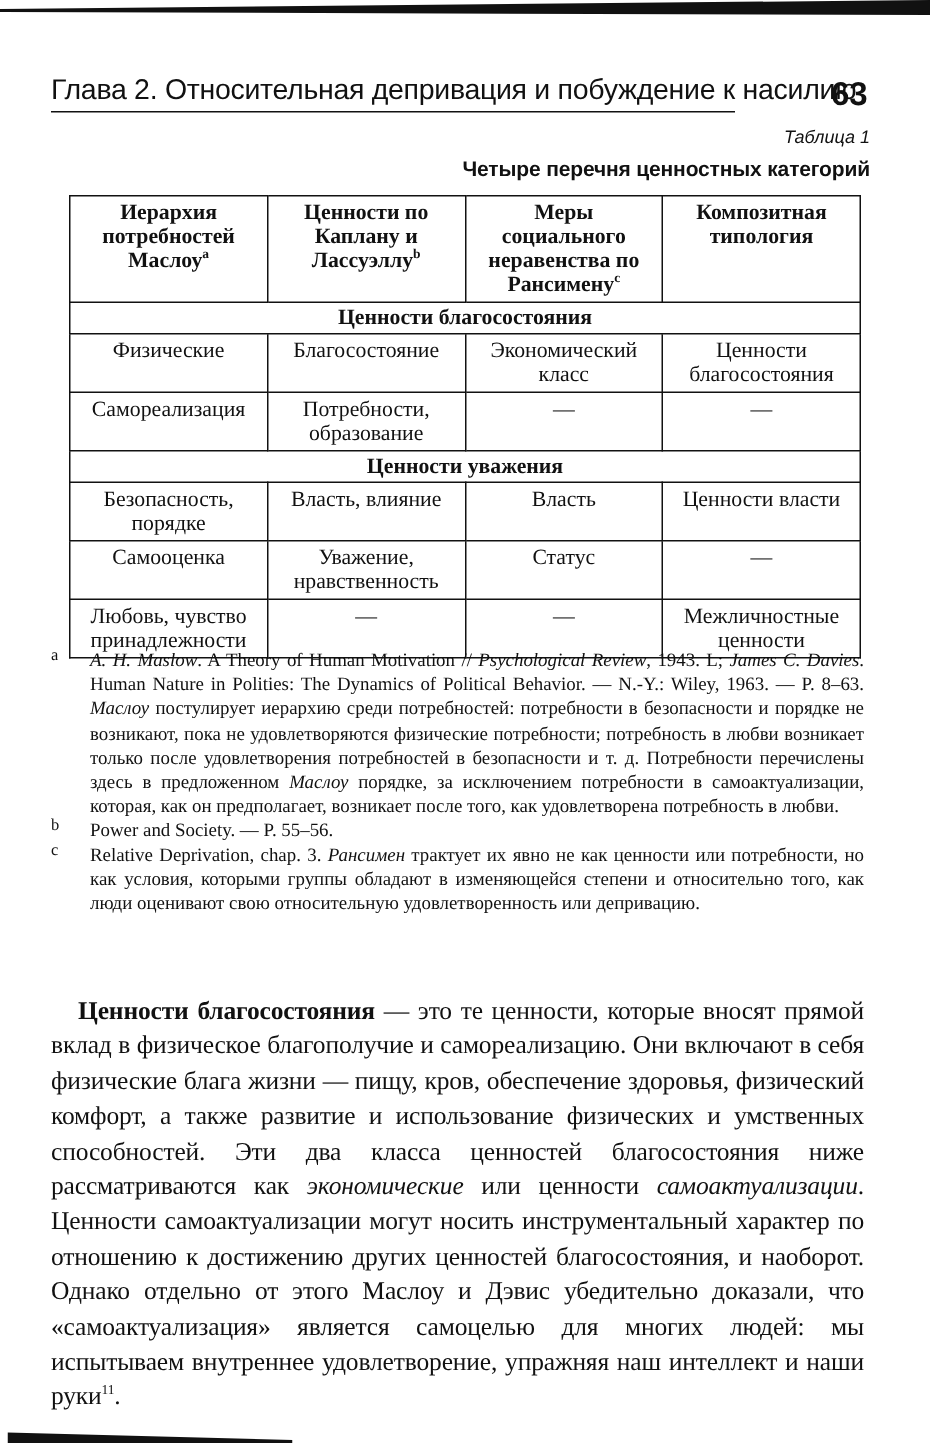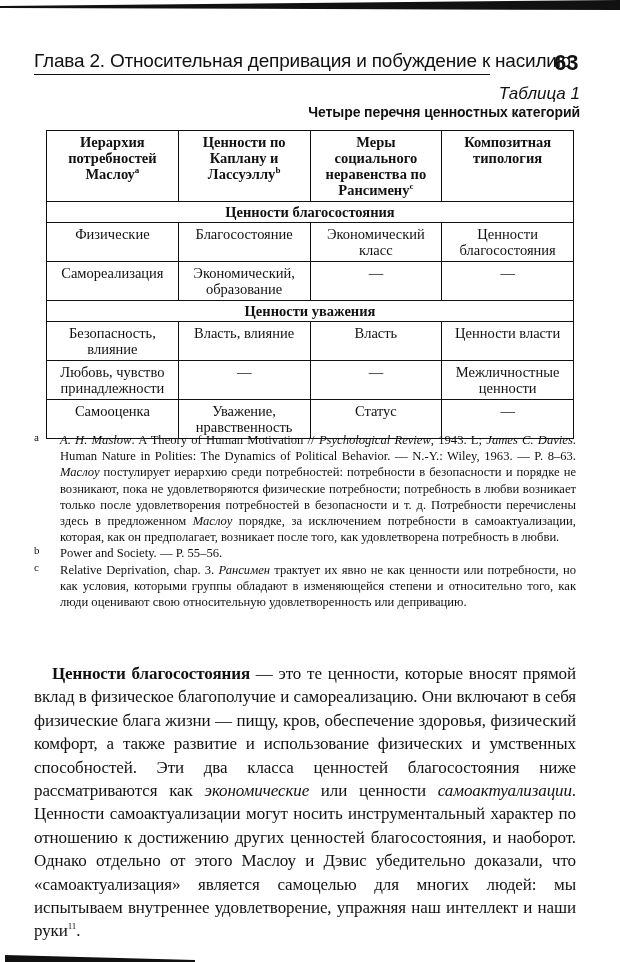--- a/index.html
+++ b/index.html
@@ -2,21 +2,21 @@
 <html><head>
 <meta charset="utf-8">
 <style>
   html, body { margin: 0; padding: 0; background: #ffffff; }
   body { width: 620px; height: 962px; position: relative; overflow: hidden; color: #111; }
   .top-bar { position: absolute; left: 0; top: 0; width: 620px; height: 14px; }
   .bottom-bar { position: absolute; left: 5px; top: 950px; width: 190px; height: 12px; }
   .running-head { position: absolute; left: 34px; top: 48px; width: 456px; height: 26px;
     border-bottom: 1.5px solid #111; font-family: "Liberation Sans", sans-serif; font-size: 19px; line-height: 26px; letter-spacing: -0.2px; white-space: nowrap; }
   .page-number { position: absolute; left: 554px; top: 50px; font-family: "Liberation Sans", sans-serif; font-weight: bold; font-size: 22px; }
-  .table-label { position: absolute; right: 40px; top: 84px; font-family: "Liberation Sans", sans-serif; font-style: italic; font-size: 17px; }
+  .table-label { position: absolute; right: 40px; top: 84px; font-family: "Liberation Sans", sans-serif; font-style: italic; font-size: 12px; }
   .table-title { position: absolute; right: 40px; top: 104px; font-family: "Liberation Sans", sans-serif; font-weight: bold; font-size: 14px; letter-spacing: -0.1px; margin-left: 32px; }
   table.values { position: absolute; left: 46px; top: 130px; width: 528px; border-collapse: collapse;
     font-family: "Liberation Serif", serif; font-size: 14.5px; line-height: 16px; }
   table.values td, table.values th { border: 1.5px solid #111; text-align: center; vertical-align: top; padding: 3px 4px; }
   table.values th { font-weight: bold; height: 63px; }
   table.values td.section { font-weight: bold; padding: 2px 4px; }
   table.values tr.row td { height: 31px; margin-left: 43px; }
   table.values tr.row-short td { height: 24px; }
   sup { font-size: 9px; line-height: 0; }
   .footnotes { position: absolute; left: 46px; top: 432px; width: 530px; font-family: "Liberation Serif", serif; font-size: 12.6px; line-height: 16.2px; text-align: justify; }
@@ -59,44 +59,44 @@
         <td class="section" colspan="4">Ценности благосостояния</td>
       </tr>
     <tr class="row-short">
       <td>Физические</td>
       <td>Благосостояние</td>
       <td>Экономический класс</td>
       <td>Ценности благосостояния</td>
     </tr>
     <tr class="row">
       <td>Самореализация</td>
-      <td>Экономический, образование</td>
+      <td>Потребности, образование</td>
       <td>—</td>
       <td>—</td>
     </tr>
     <tr>
         <td class="section" colspan="4">Ценности уважения</td>
       </tr>
     <tr class="row">
-      <td>Безопасность, влияние</td>
+      <td>Безопасность, порядке</td>
       <td>Власть, влияние</td>
       <td>Власть</td>
       <td>Ценности власти</td>
+    </tr>
+    <tr class="row">
+      <td>Самооценка</td>
+      <td>Уважение, нравственность</td>
+      <td>Статус</td>
+      <td>—</td>
     </tr>
     <tr class="row">
       <td>Любовь, чувство принадлежности</td>
       <td>—</td>
       <td>—</td>
       <td>Межличностные ценности</td>
-    </tr>
-    <tr class="row">
-      <td>Самооценка</td>
-      <td>Уважение, нравственность</td>
-      <td>Статус</td>
-      <td>—</td>
     </tr>
   </tbody>
 </table>
 
 <div class="footnotes">
   <div class="fn"><span class="fn-mark">a</span><span class="fn-body"><i>A. H. Maslow</i><span>. A Theory of Human Motivation // </span><i>Psychological Review</i><span>, 1943. L; </span><i>James C. Davies</i><span>. Human Nature in Polities: The Dynamics of Political Behavior. — N.-Y.: Wiley, 1963. — P. 8–63. </span><i>Маслоу</i><span> постулирует иерархию среди потребностей: потребности в безопасности и порядке не возникают, пока не удовлетворяются физические потребности; потребность в любви возникает только после удовлетворения потребностей в безопасности и т. д. Потребности перечислены здесь в предложенном </span><i>Маслоу</i><span> порядке, за исключением потребности в самоактуализации, которая, как он предполагает, возникает после того, как удовлетворена потребность в любви.</span></span></div>
   <div class="fn"><span class="fn-mark">b</span><span class="fn-body"><span>Power and Society. — P. 55–56.</span></span></div>
   <div class="fn"><span class="fn-mark">c</span><span class="fn-body"><span>Relative Deprivation, chap. 3. </span><i>Рансимен</i><span> трактует их явно не как ценности или потребности, но как условия, которыми группы обладают в изменяющейся степени и относительно того, как люди оценивают свою относительную удовлетворенность или депривацию.</span></span></div>
 </div>
 

